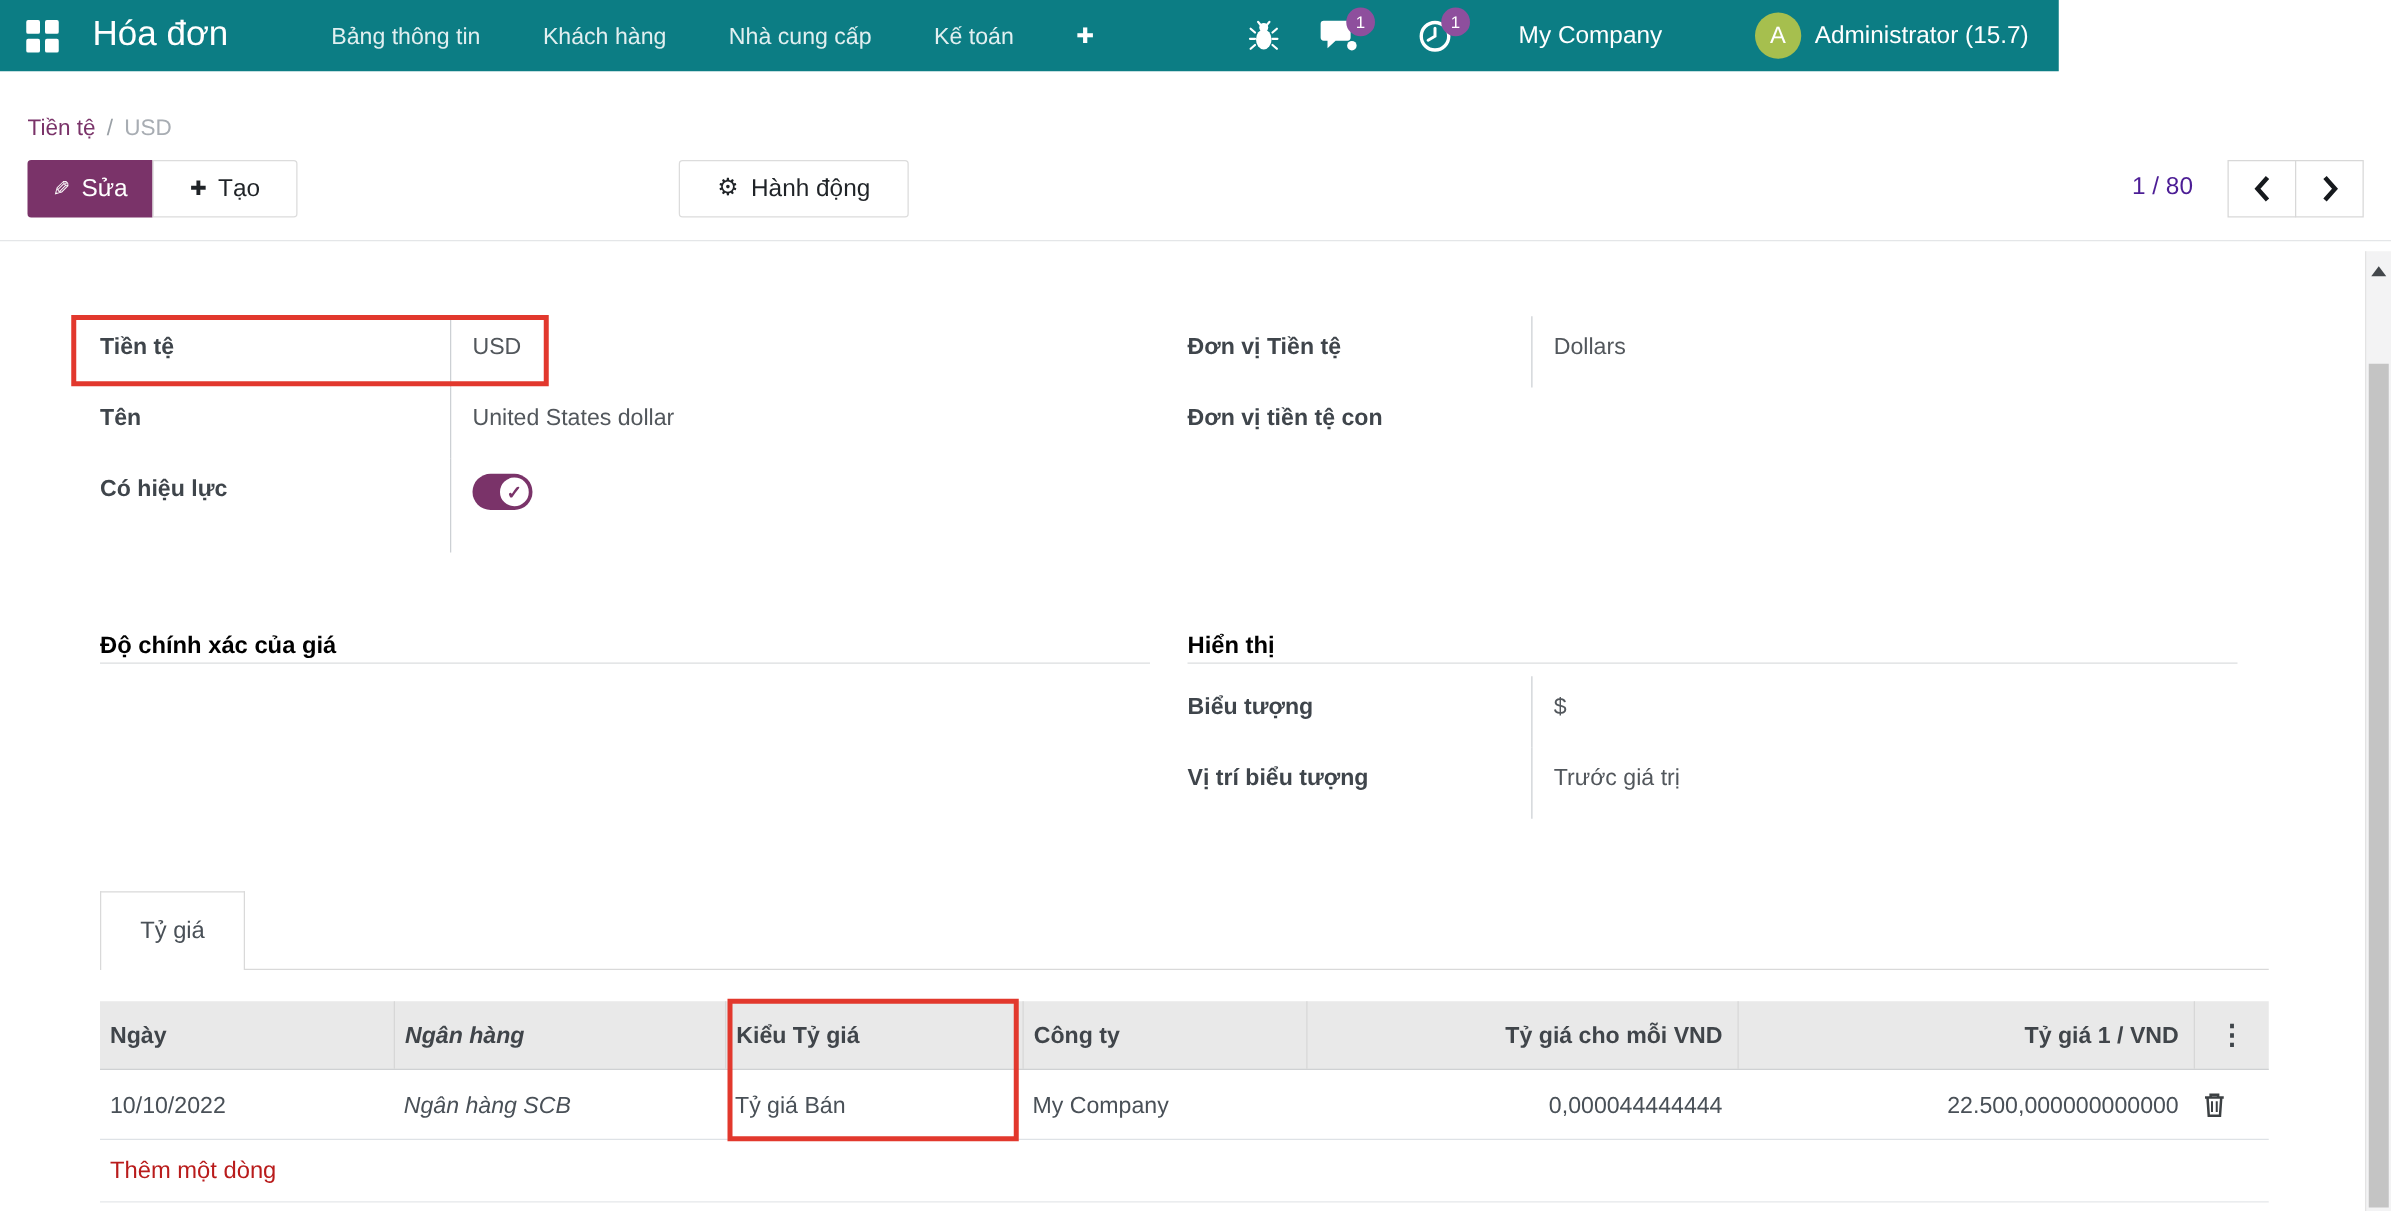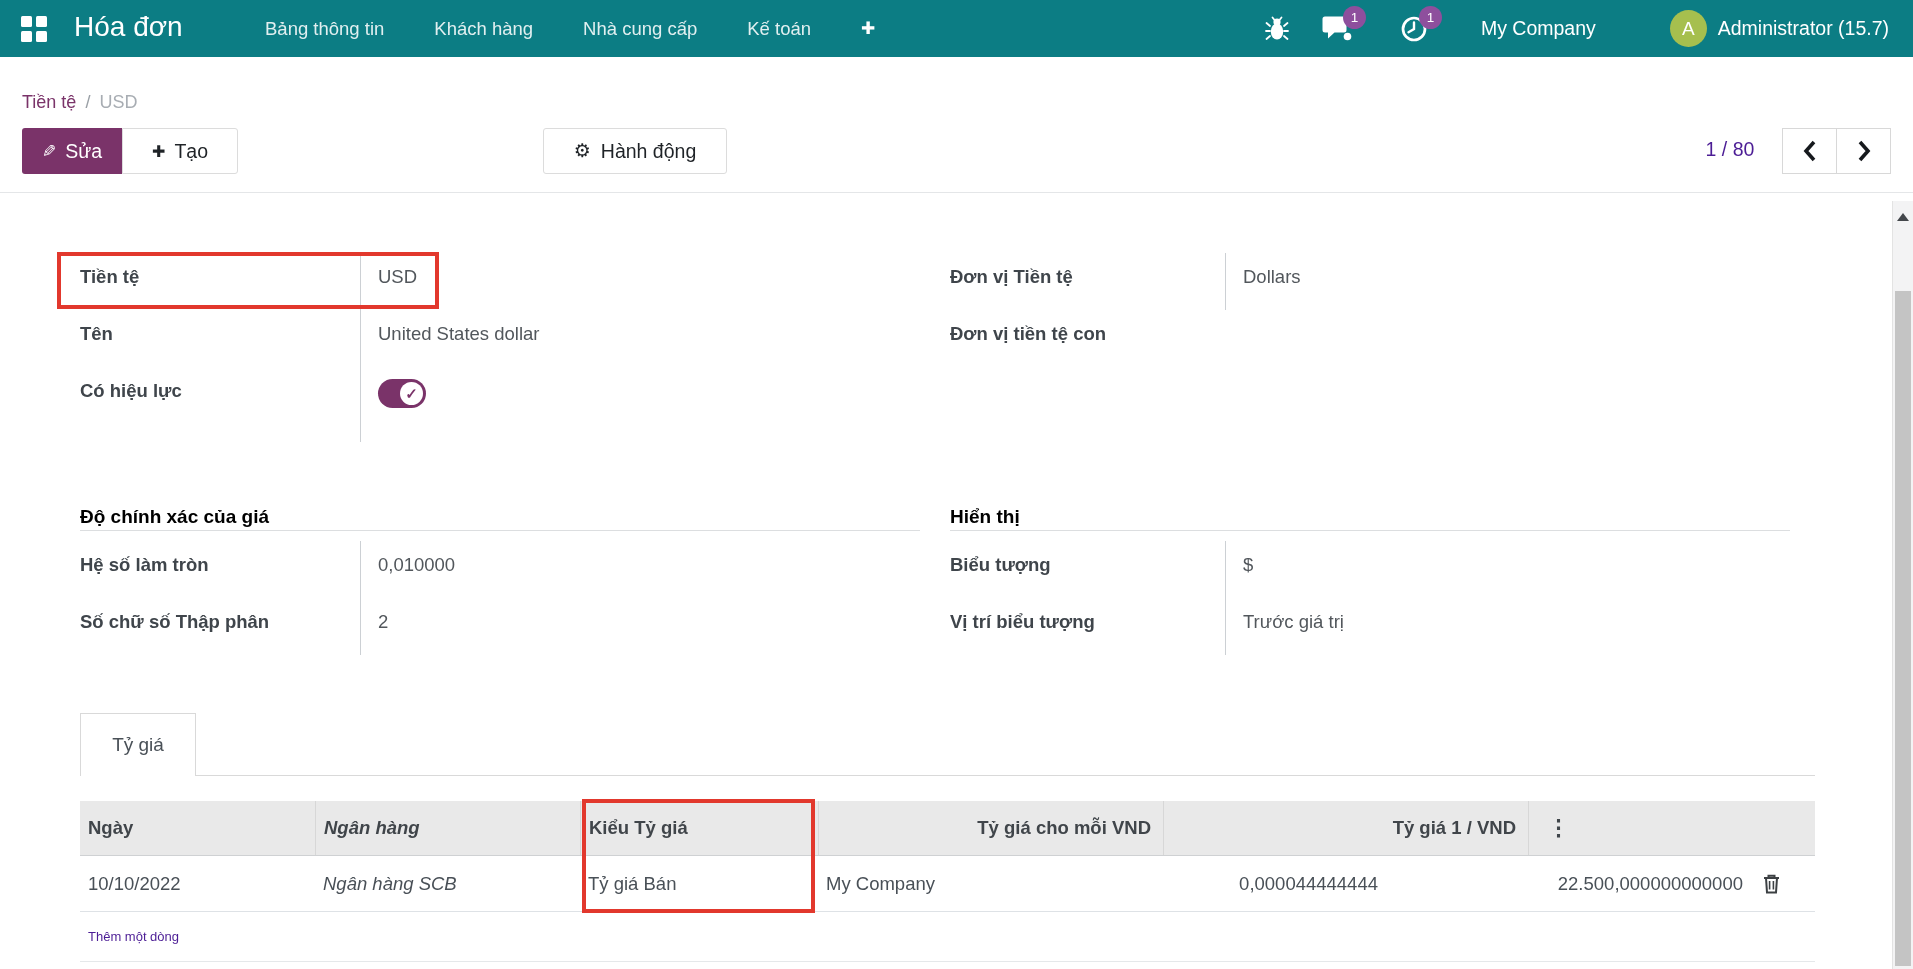--- a/index.html
+++ b/index.html
@@ -1,20 +1,20 @@
 <!DOCTYPE html>
 <html><head>
 <meta charset="utf-8">
 <style>
   * { margin:0; padding:0; box-sizing:border-box; }
   html,body { width:1913px; height:969px; overflow:hidden; background:#fff;
               font-family:"Liberation Sans", sans-serif; }
 
   
-  .topbar { position:absolute; top:0; left:0; width:1913px; height:57px; background:#0c7d84; }
+  .topbar { position:absolute; top:0; left:0; width:1647px; height:57px; background:#0c7d84; }
   .apps-icon { position:absolute; left:21px; top:16px; width:26px; height:26px;
                display:grid; grid-template-columns:11px 11px; grid-template-rows:11px 11px; gap:4px; cursor:pointer; }
   .apps-icon span { background:#fff; border-radius:1.5px; }
   .app-name { position:absolute; left:74px; top:11px; font-size:28px; font-weight:500; color:#fff; }
   .topnav { position:absolute; left:240px; top:0; height:57px; display:flex; align-items:center; }
   .nav-item { color:rgba(255,255,255,.88); font-size:18.5px; padding:0 25px; height:57px;
               display:flex; align-items:center; cursor:pointer; }
   .nav-plus { font-size:17px; color:#fff; }
   .systray { position:absolute; right:24px; top:0; height:57px; display:flex; align-items:center; }
   .sys-icon { position:relative; display:flex; align-items:center; cursor:pointer; }
@@ -88,22 +88,22 @@
   .th + .th { border-left:1px solid #d7d7d7; }
   .trow { display:flex; height:56px; align-items:center; border-bottom:1px solid #dee2e6; cursor:pointer; }
   .td { color:#495057; font-size:18.5px; padding:0 12px 0 8px; }
   .c1 { width:235px; } .c2 { width:265px;font-style:italic; } .c3 { width:238px; } .c4 { width:227px; }
   .c5 { width:345px; justify-content:flex-end; text-align:right; }
   .c6 { width:365px; justify-content:flex-end; text-align:right; }
   .c7 { width:60px; }
   .th.c7 { justify-content:center; padding:0; }
   .td.c7 { padding:0 0 0 7px; display:flex; align-items:center; }
   .kebab { font-size:22px; font-weight:700; color:#3f454a; }
-  .add-row { height:50px; display:flex; align-items:center; padding-left:8px; color:#4c1d95;
-             font-size:13px; border-bottom:1px solid #e5e8ea; cursor:pointer; width:fit-content; min-width:100%; }
+  .add-row { height:50px; display:flex; align-items:center; padding-left:8px; color:#b91c1c;
+             font-size:19px; border-bottom:1px solid #e5e8ea; cursor:pointer; width:fit-content; min-width:100%; }
   .trash { cursor:pointer; display:flex; }
 
   
   .hl { position:absolute; border:4px solid #e2382d; z-index:5; pointer-events:none; }
   .hl1 { left:57px; top:59px; width:382px; height:57px; }
   .hl2 { left:582px; top:606px; width:233px; height:114px; }
 
   
   .scrollbar { position:absolute; right:0; top:8px; bottom:0; width:21px; background:#f3f3f4;
                border-left:1px solid #e3e3e3; }
@@ -227,30 +227,20 @@
       <div class="f-label">Đơn vị Tiền tệ</div>
       <div class="f-value">Dollars</div>
     </div>
     <div class="field-row cols-r row-57">
       <div class="f-label">Đơn vị tiền tệ con</div>
     </div>
   </div>
 
   <div class="group2 g2l">
     <div class="section-title">Độ chính xác của giá</div>
-    <div class="rows">
-      <div class="field-row cols-l row-57">
-        <div class="f-label">Hệ số làm tròn</div>
-        <div class="f-value">0,010000</div>
-      </div>
-      <div class="field-row cols-l row-57">
-        <div class="f-label">Số chữ số Thập phân</div>
-        <div class="f-value">2</div>
-      </div>
-    </div>
   </div>
 
   <div class="group2 g2r">
     <div class="section-title">Hiển thị</div>
     <div class="rows">
       <div class="field-row cols-r row-57">
         <div class="f-label">Biểu tượng</div>
         <div class="f-value">$</div>
       </div>
       <div class="field-row cols-r row-57">
@@ -261,20 +251,21 @@
   </div>
 
   <div class="notebook-line"></div>
   <div class="tab-active">Tỷ giá</div>
 
   <div class="rates-table">
     <div class="thead">
       <div class="th c1">Ngày</div>
       <div class="th c2">Ngân hàng</div>
       <div class="th c3">Kiểu Tỷ giá</div>
+      <div class="th c4">Công ty</div>
       <div class="th c5">Tỷ giá cho mỗi VND</div>
       <div class="th c6">Tỷ giá 1 / VND</div>
       <div class="th c7">
         <span class="kebab">⋮</span>
       </div>
     </div>
     <div class="trow">
       <div class="td c1">10/10/2022</div>
       <div class="td c2">Ngân hàng SCB</div>
       <div class="td c3">Tỷ giá Bán</div>

